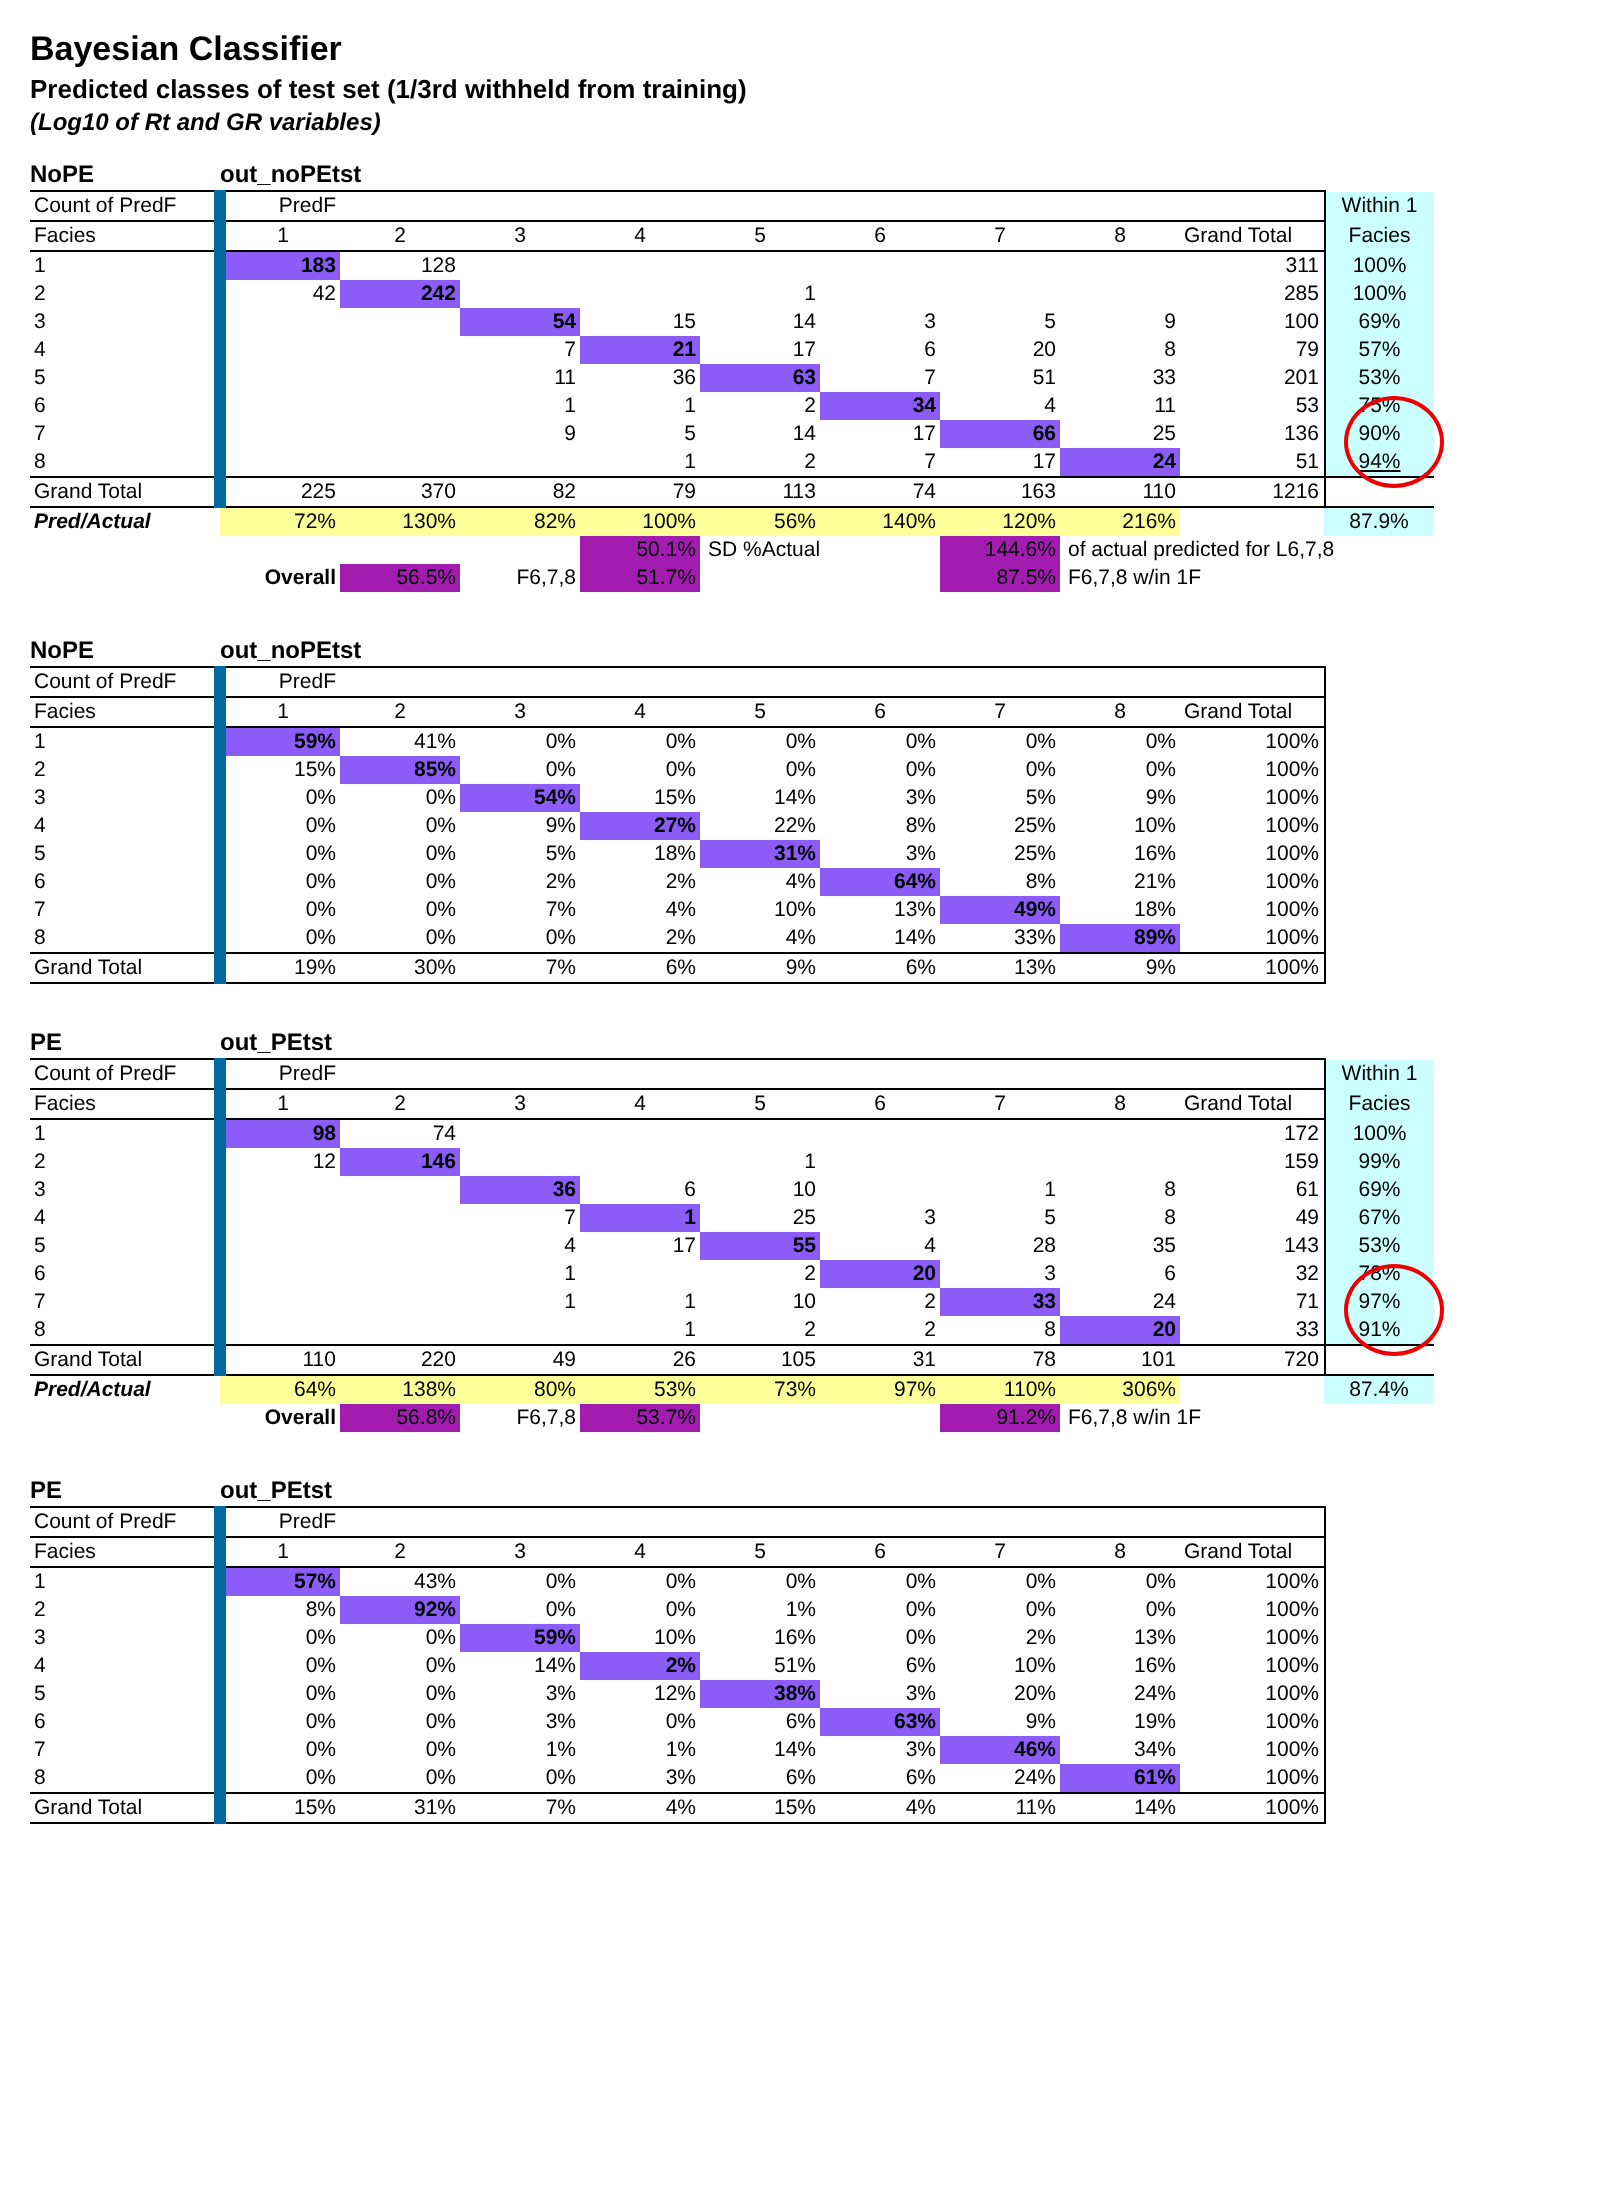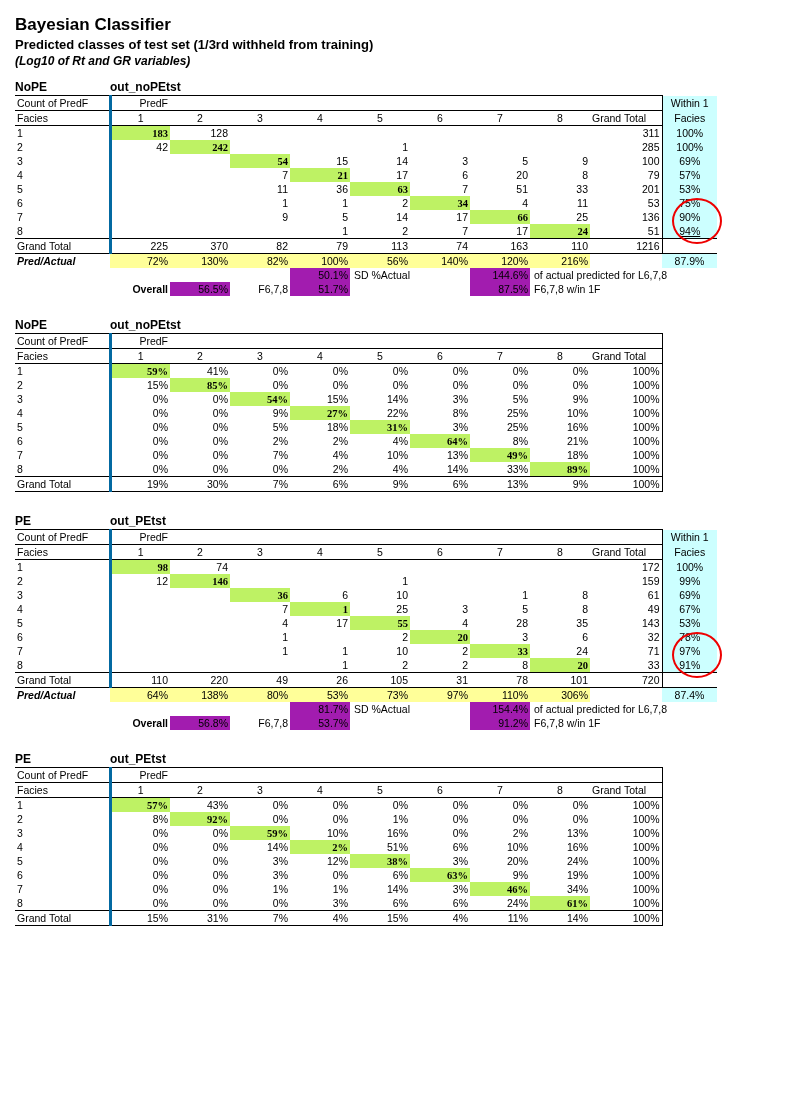--- a/index.html
+++ b/index.html
@@ -14,25 +14,25 @@
   h2 { font-size: 13px; margin: 0 0 2px 0; }
   h3 { font-size: 12px; margin: 0 0 12px 0; font-style: italic; font-weight: bold; }
   .blk { margin-bottom: 22px; }
   .lbls { display:flex; font-weight:bold; font-size:12px; margin-bottom:1px;}
   .lbls .l1 { width:95px; display:inline-block; }
   table { border-collapse: collapse; font-size:10.5px; }
   td { border:none; padding:1px 2px; text-align:right; height:14px; box-sizing:border-box; }
   .hd td { border-top:1px solid #000; border-bottom:1px solid #000;}
   .facies-hd td { border-top:1px solid #000; border-bottom:1px solid #000; text-align:center;}
   .gt-row td { border-top:1px solid #000; border-bottom:1px solid #000;}
-  td.lab { text-align:left; border-right:3px solid #0369a1;}
+  td.lab { text-align:left; border-right:6px solid #0369a1;}
   td.lab-b { text-align:right;}
   td.rlab { text-align:center;}
   td.br { border-right:1px solid #000;}
-  .diag { background:#bef264; font-weight:bold;font-family:Liberation Serif, serif;}
+  .diag { background:#8b5cf6; font-weight:bold;}
   .yel { background:#ffff99;}
   .org { background:#a21caf;}
   .cyan { background:#ccffff;}
   .within-hd { background:#ccffff; text-align:center; font-size:10.5px;}
   .circ { position:relative; }
   .circ::after { content:""; position:absolute; border:2.5px solid #e00; border-radius:50%; width:46px; height:42px; right:-5px; top:-26px; pointer-events:none;}
   .note { text-align:left; padding-left:4px;}
   td.bold { font-weight:bold; font-style:italic; text-align:left;}
 </style>
 </head>
@@ -530,30 +530,20 @@
             <td class="yel">53%</td>
             <td class="yel">73%</td>
             <td class="yel">97%</td>
             <td class="yel">110%</td>
             <td class="yel">306%</td>
             <td></td>
             <td class="cyan" style="text-align: center;">87.4%</td>
           </tr>
           <tr>
             <td></td>
-            <td></td>
-            <td></td>
-            <td></td>
-            <td class="org">81.7%</td>
-            <td colspan="2" class="note">SD %Actual</td>
-            <td class="org">154.4%</td>
-            <td colspan="3" class="note">of actual predicted for L6,7,8</td>
-          </tr>
-          <tr>
-            <td></td>
             <td style="text-align: right; font-weight: bold;">Overall</td>
             <td class="org">56.8%</td>
             <td style="text-align: right;">F6,7,8</td>
             <td class="org">53.7%</td>
             <td></td>
             <td></td>
             <td class="org">91.2%</td>
             <td colspan="3" class="note">F6,7,8 w/in 1F</td>
           </tr>
         </tbody>

